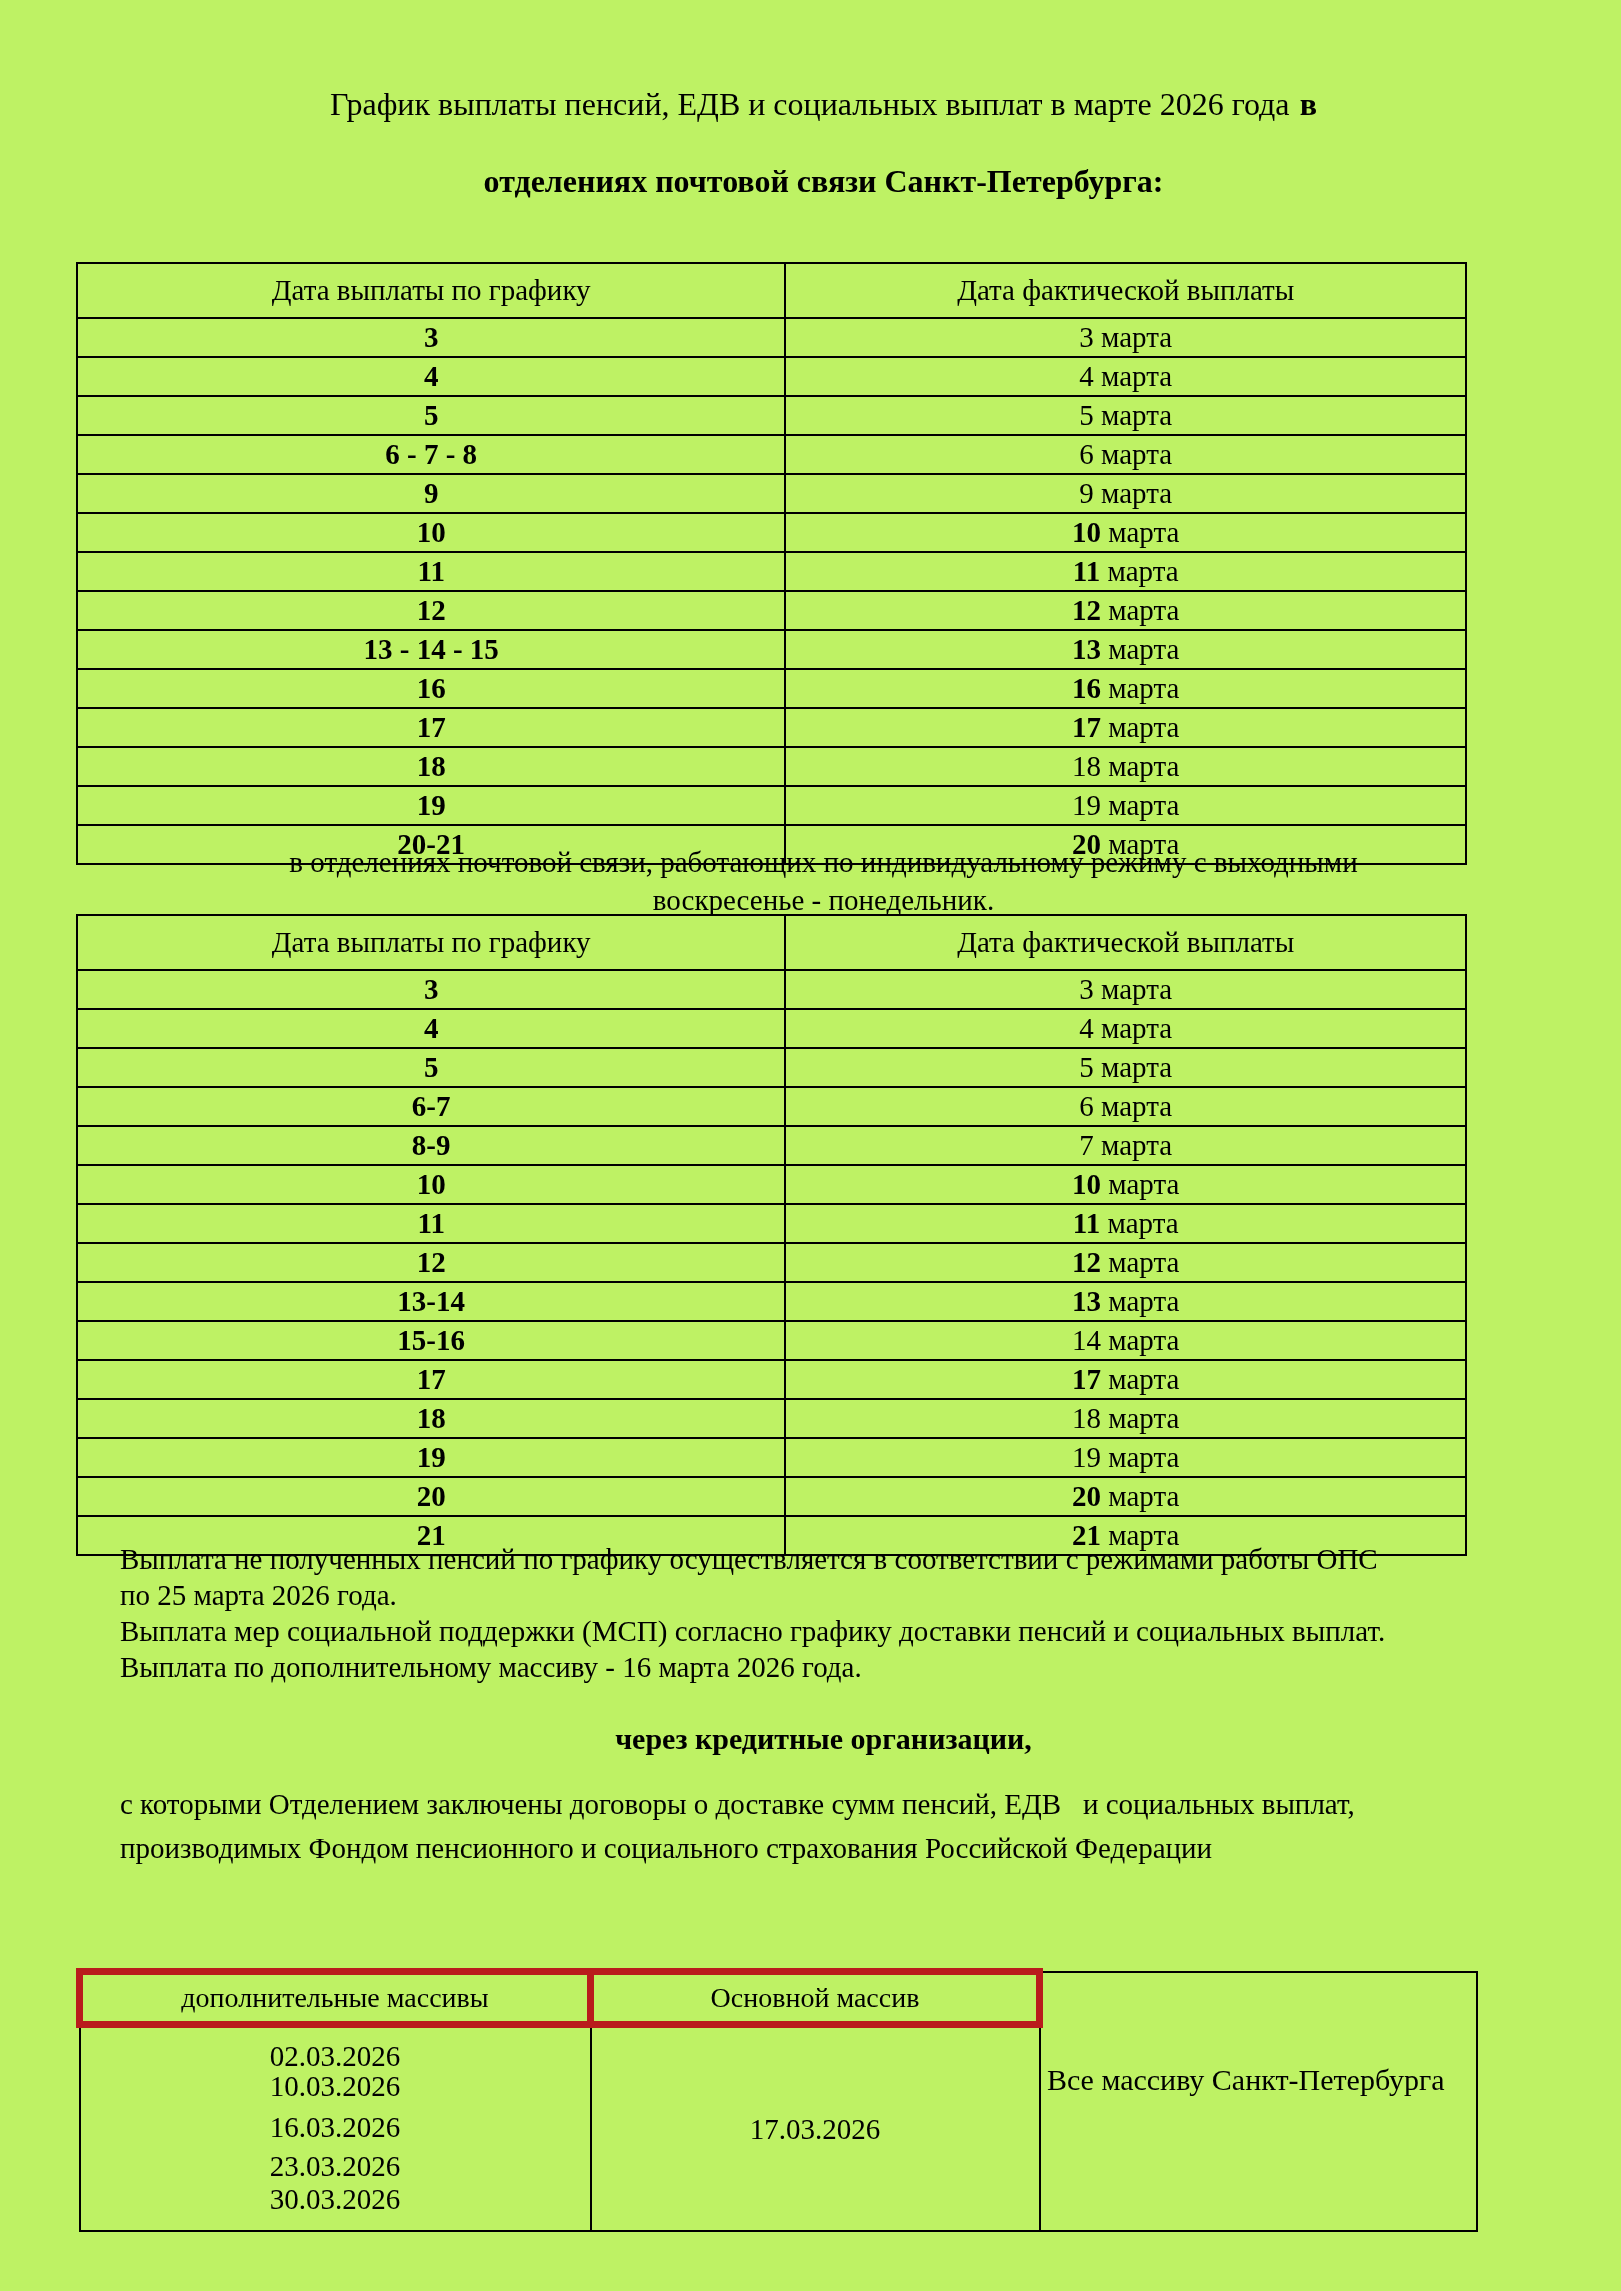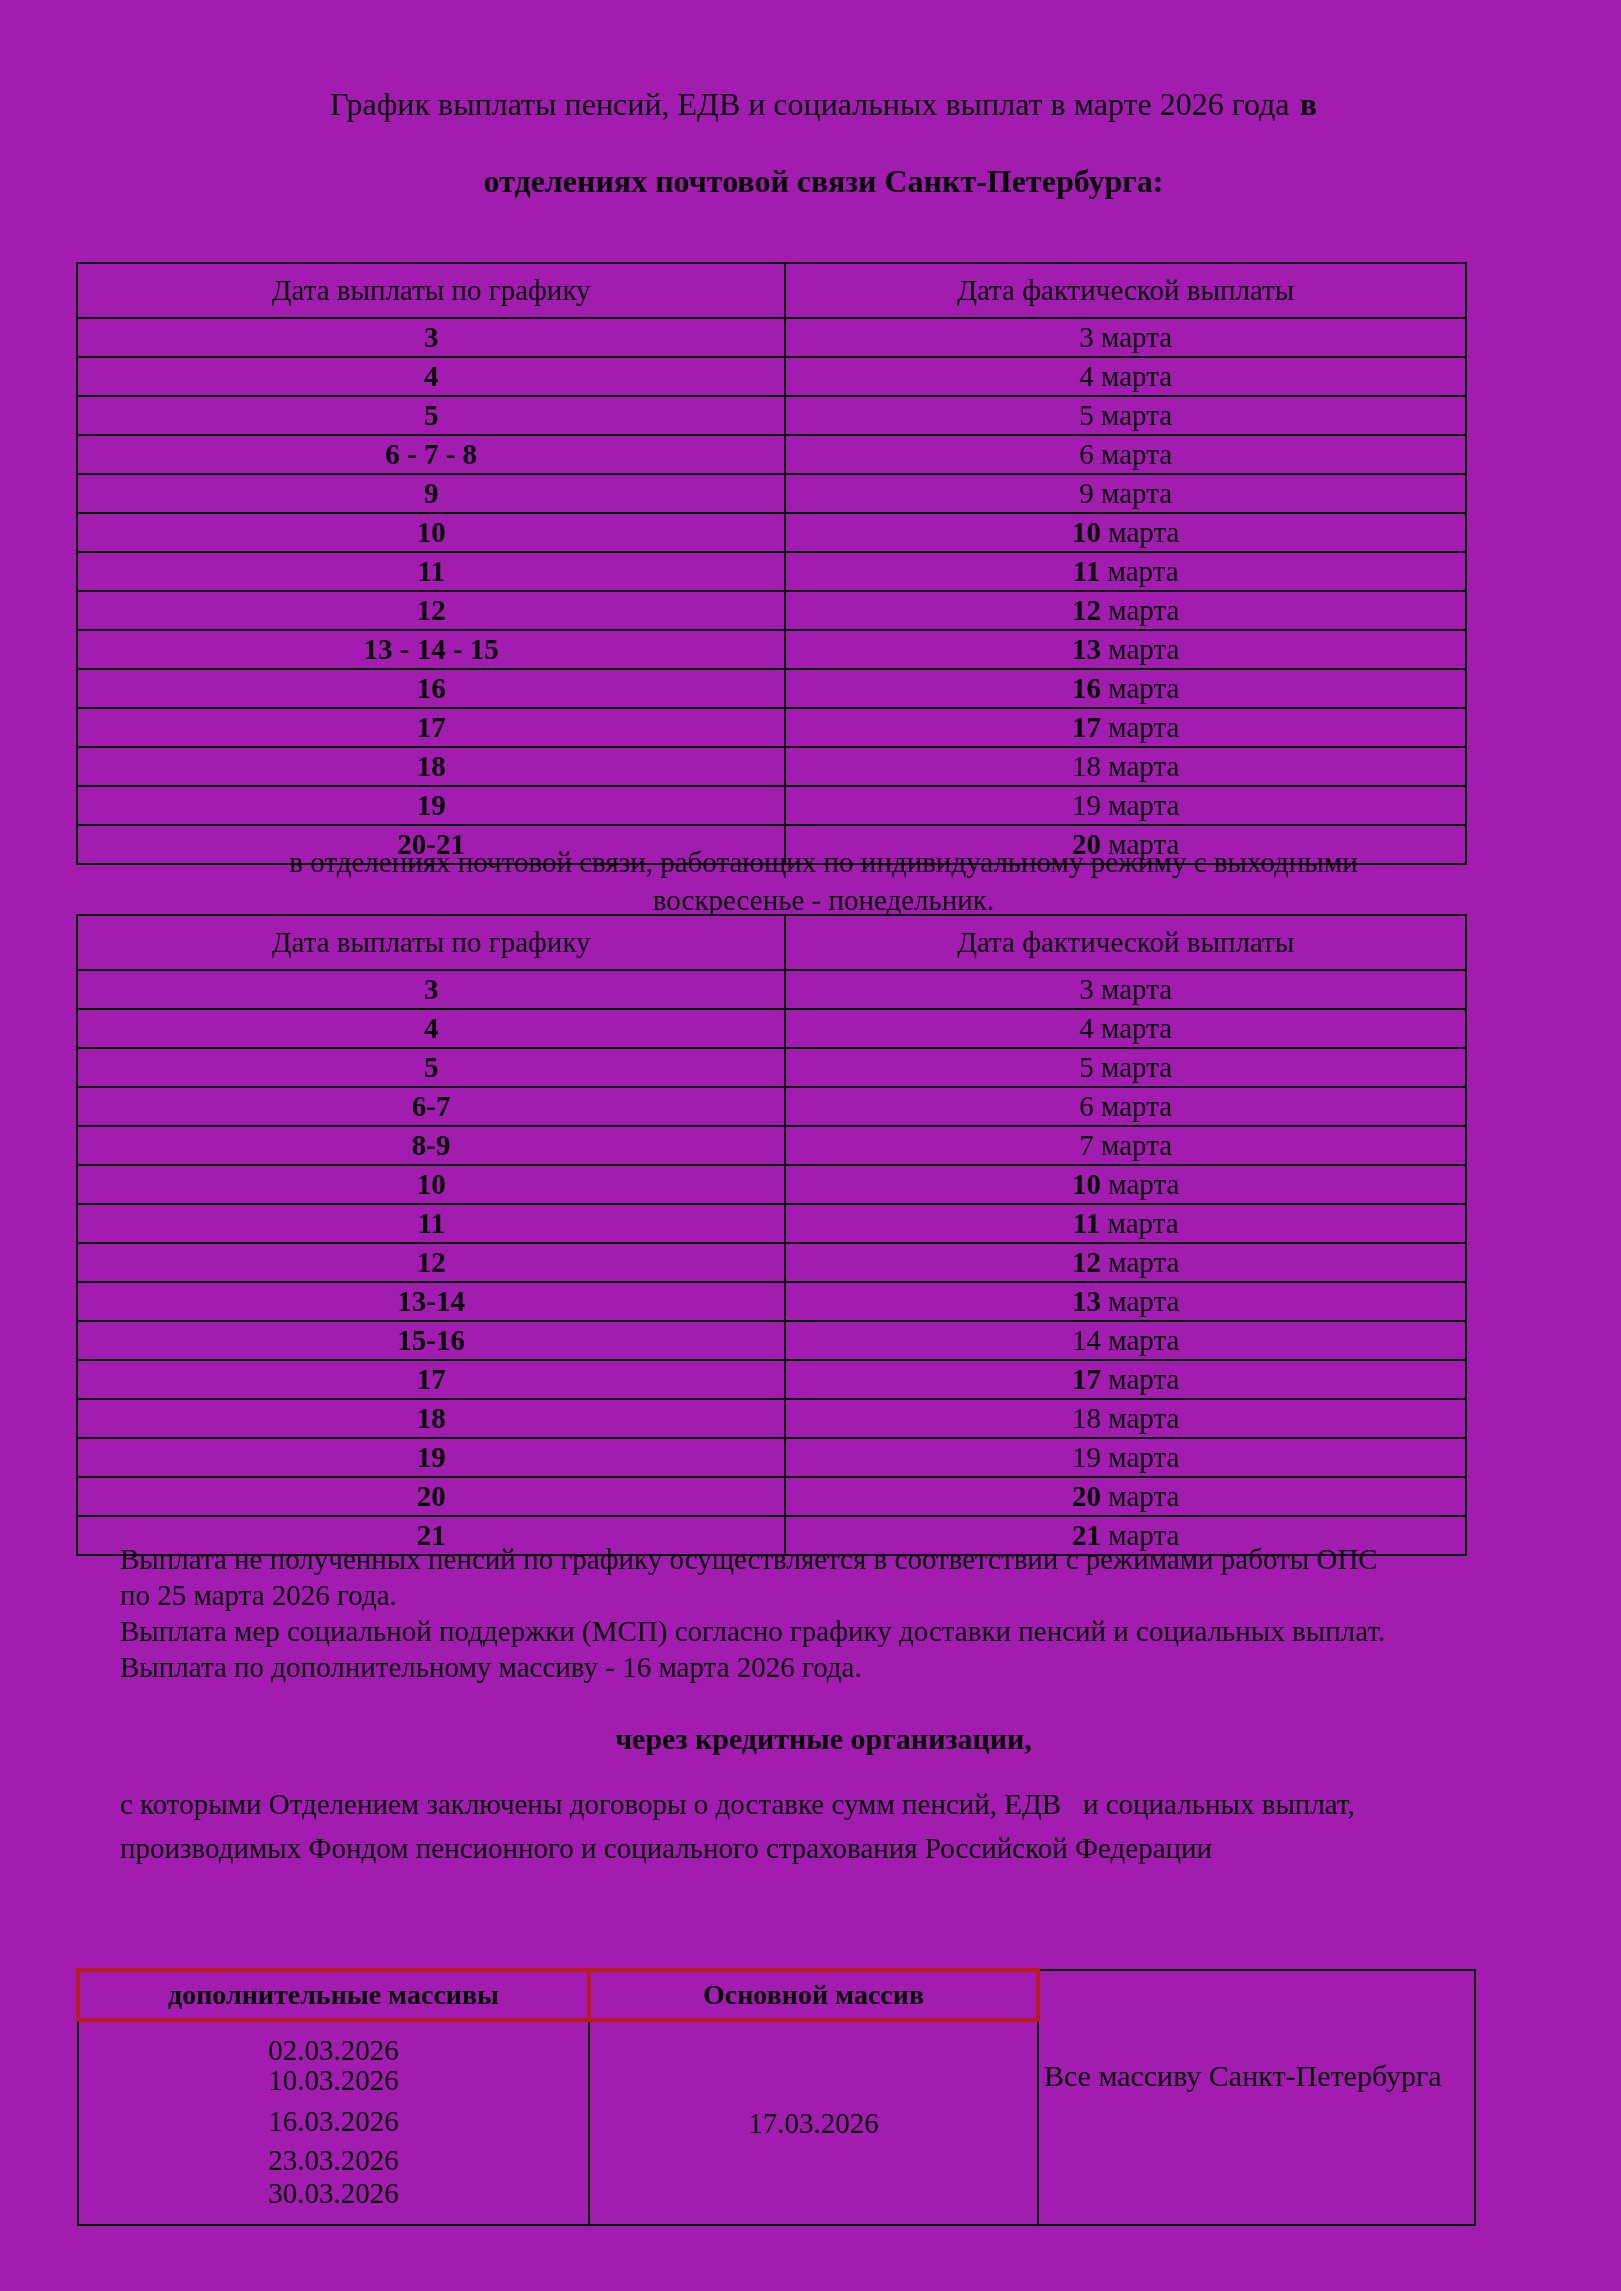--- a/index.html
+++ b/index.html
@@ -1,20 +1,20 @@
 <!DOCTYPE html>
 <html lang="ru"><head>
 <meta charset="utf-8">
 <style>
   html,body{margin:0;padding:0;background:#ffffff;}
   .page{
     position:relative;
     width:1621px;
     height:2292px;
-    background:#a21caf;
+    background:#bef264;
     color:#000000;
     font-family:"Liberation Serif","DejaVu Serif",serif;
   }
   .abs{position:absolute;}
 
   
   #title1{top:86px;left:108px;width:1431px;font-size:32px;text-align:center;}
   #title1 .bold-suffix{font-weight:bold;margin-left:0.32em;}
   #title2{top:163px;left:108px;width:1431px;font-size:32px;font-weight:bold;text-align:center;}
 
@@ -59,22 +59,22 @@
   #msp-line{top:1905px;left:120px;width:1406px;font-size:29px;}
   #msp-line .msp-date{position:absolute;left:678px;top:0;}
 
   
   #table3{
     top:1968px;left:76px;width:1397px;
     border-collapse:collapse;table-layout:fixed;
     border:2.9px solid #000;
   }
   #table3 th{
-    border:4px solid #b91c1c;
-    font-weight:bold;
+    border:7px solid #b91c1c;
+    font-weight:normal;
     font-size:28px;
     height:46px;
     text-align:center;
     vertical-align:middle;
     padding:0;
   }
   #table3 td{
     border:2px solid #000;
     font-size:29px;
     vertical-align:top;

